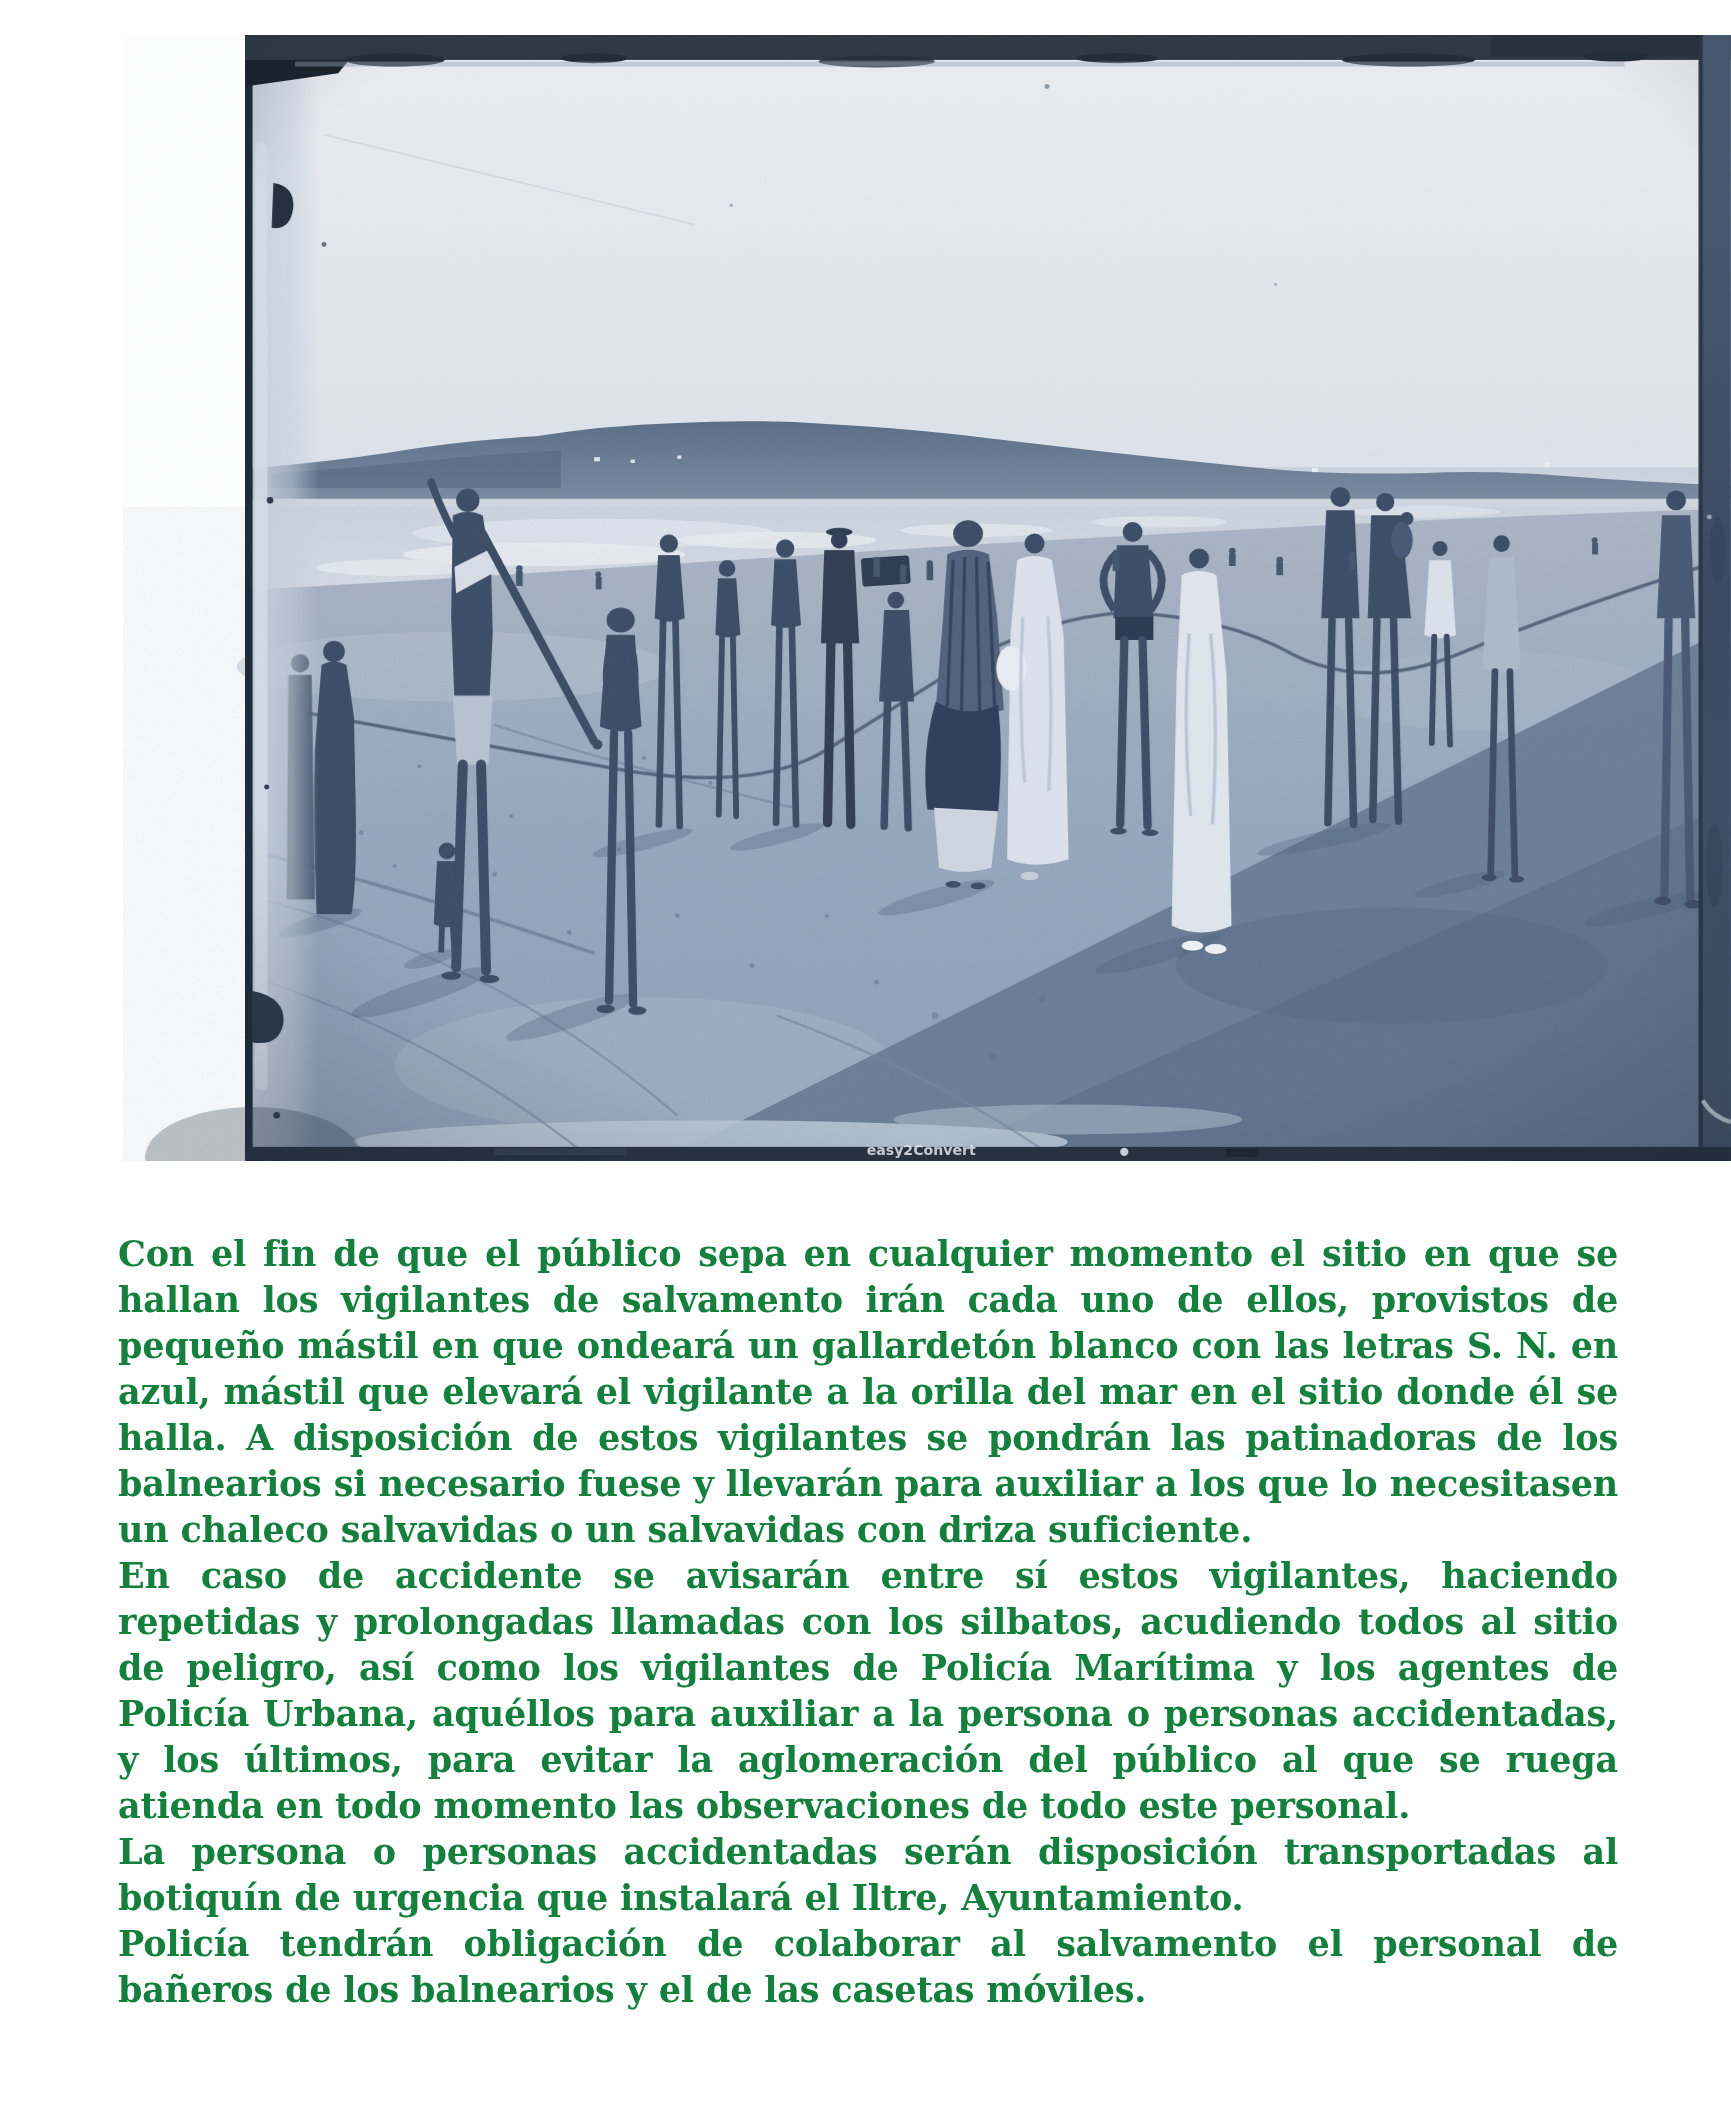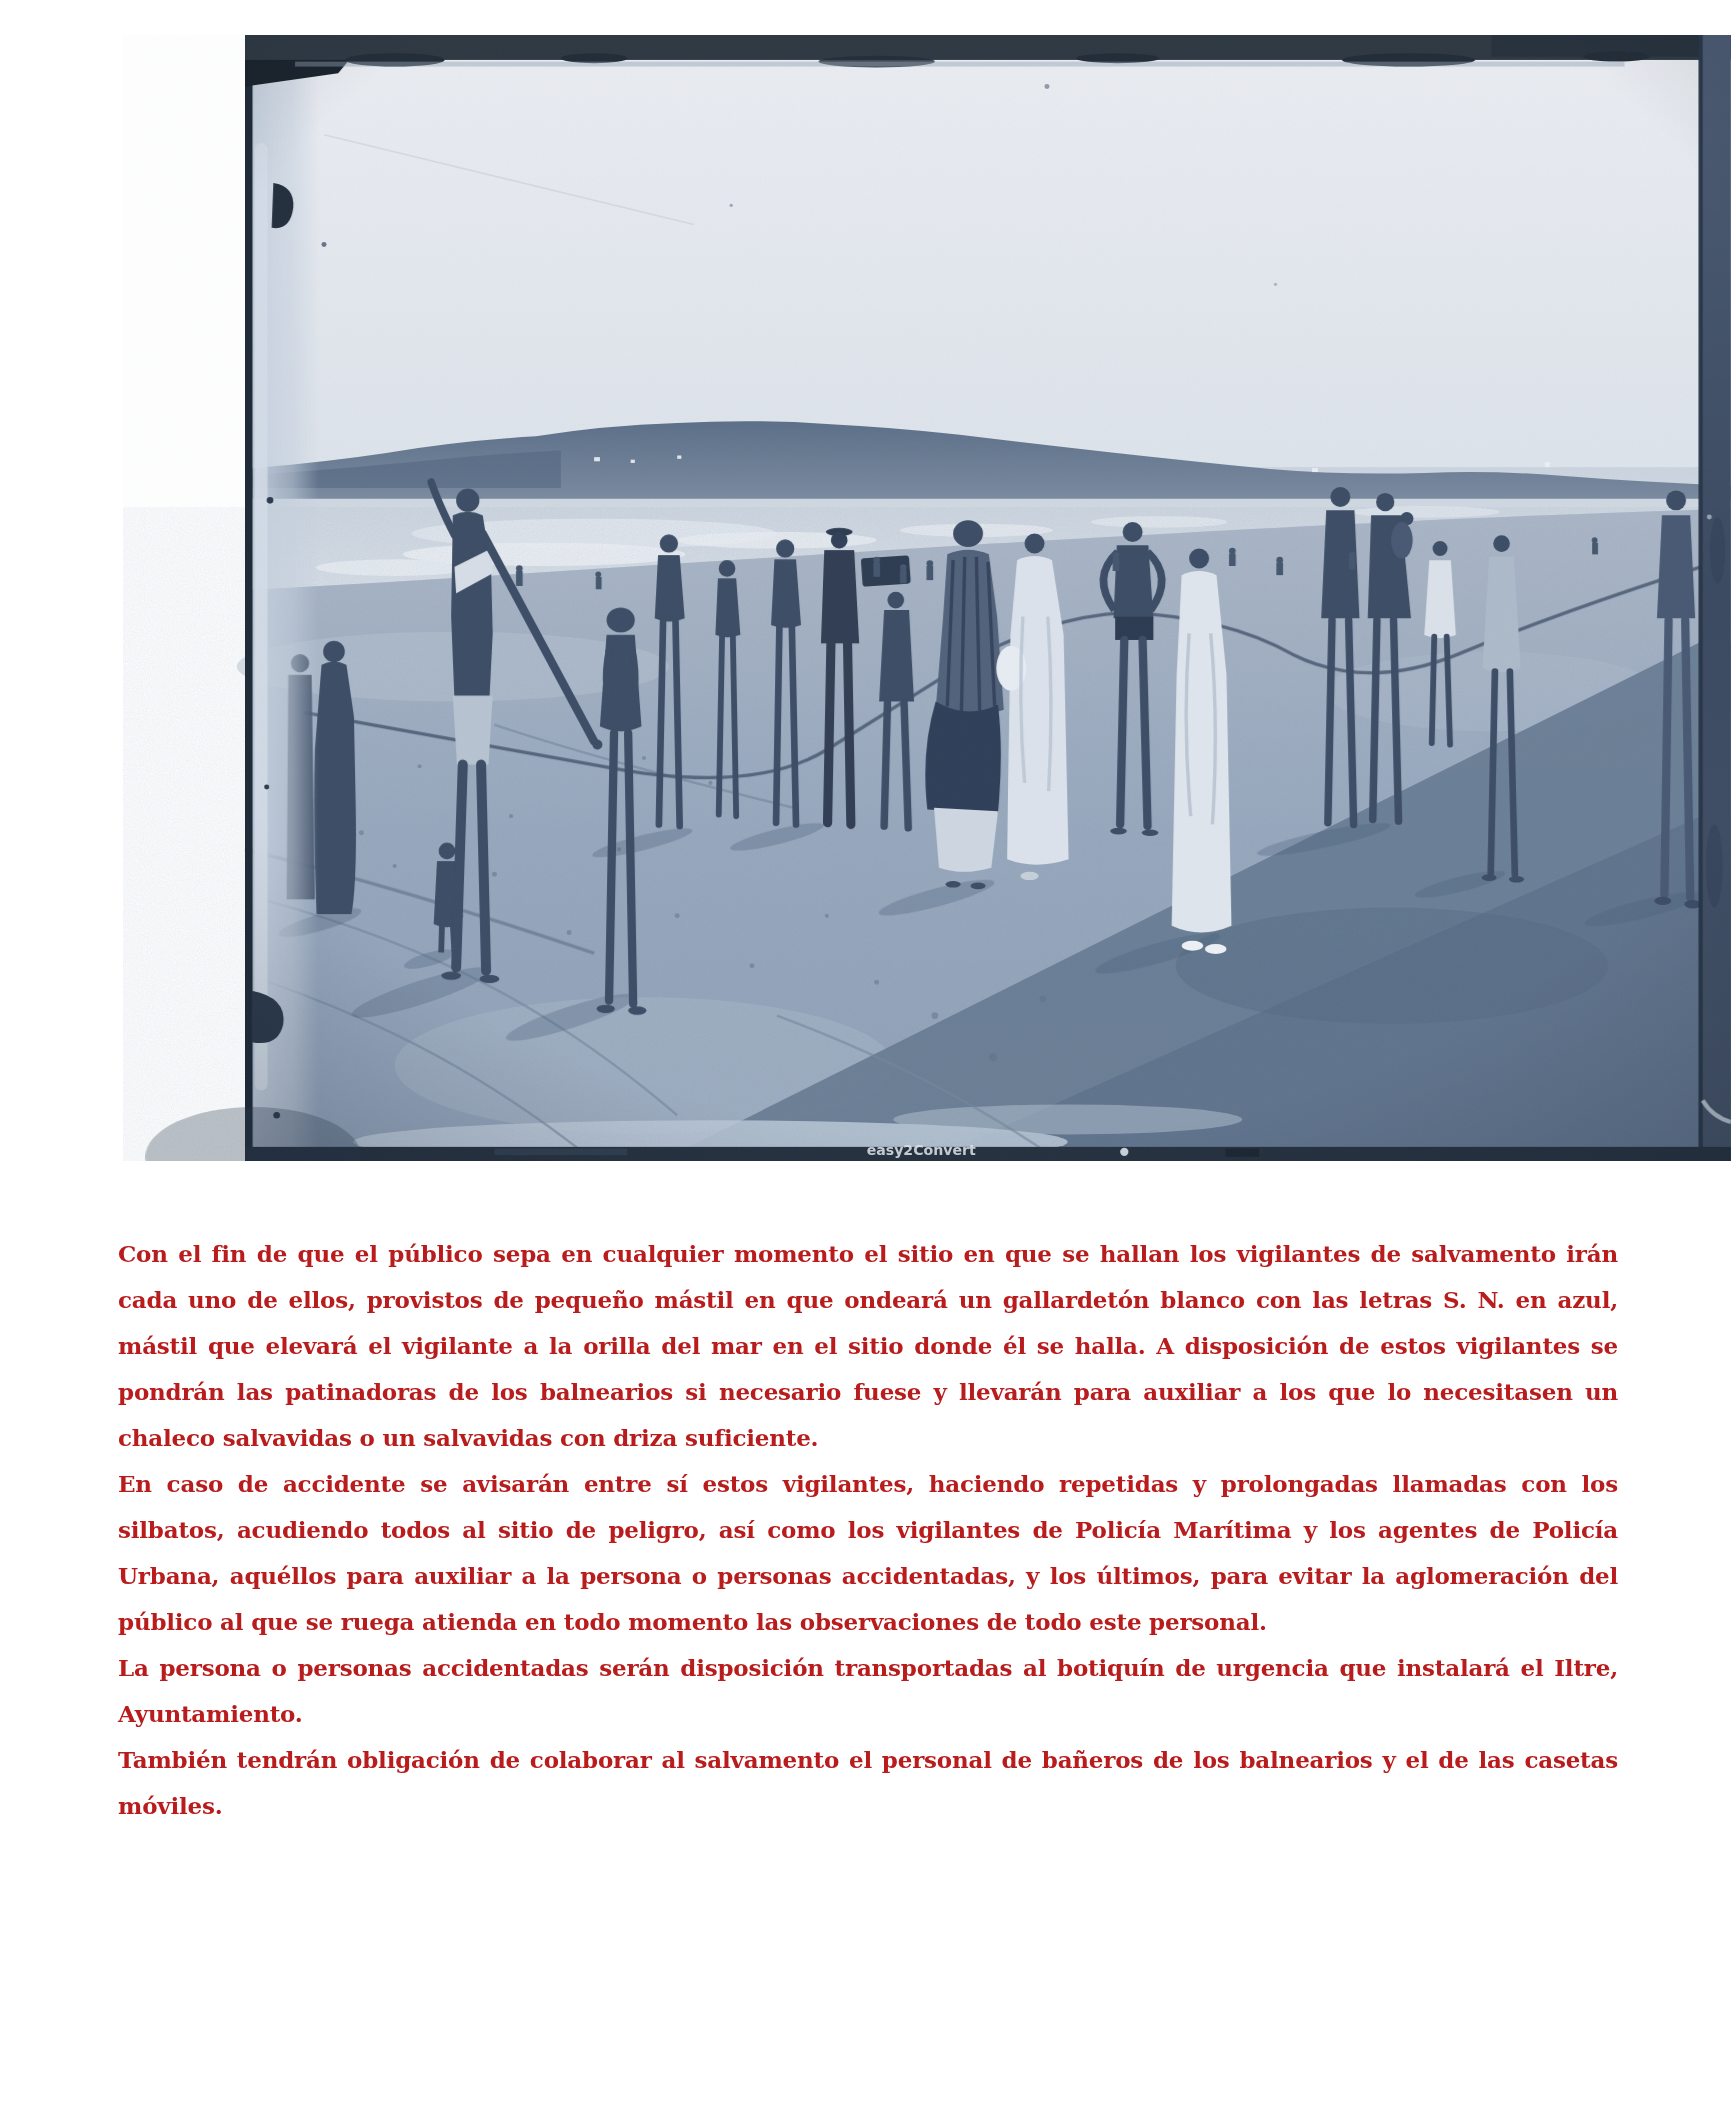--- a/index.html
+++ b/index.html
@@ -6,21 +6,21 @@
   body{
     width:1731px;height:2127px;position:relative;background:#ffffff;
     font-family:"DejaVu Serif","Liberation Serif",serif;
   }
   .photo{
     position:absolute;left:123px;top:35px;width:1730px;height:1126px;margin:0;
   }
   .photo svg{display:block;width:100%;height:100%;}
   .article{
     position:absolute;left:118px;top:1231px;width:1500px;
-    color:#b91c1c;font-size:23px;line-height:46px;font-weight:bold;
+    color:#15803d;font-size:35px;line-height:46px;font-weight:bold;
     text-align:justify;letter-spacing:-0.2px;
   }
   .article p{margin:0;padding:0;hyphens:none;}
 </style>
 </head>
 <body>
 
 <div class="page">
 
   <figure class="photo">
@@ -363,17 +363,17 @@
       </g>
 
       <text x="748" y="1348" font-size="17" font-family="DejaVu Sans, sans-serif" font-weight="bold" fill="#dfe5ec" opacity="0.85">easy2Convert</text>
     </svg>
   </figure>
 
   <section class="article">
     <p>Con el fin de que el público sepa en cualquier momento el sitio en que se hallan los vigilantes de salvamento irán cada uno de ellos, provistos de pequeño mástil en que ondeará un gallardetón blanco con las letras S. N. en azul, mástil que elevará el vigilante a la orilla del mar en el sitio donde él se halla. A disposición de estos vigilantes se pondrán las patinadoras de los balnearios si necesario fuese y llevarán para auxiliar a los que lo necesitasen un chaleco salvavidas o un salvavidas con driza suficiente.</p>
     <p>En caso de accidente se avisarán entre sí estos vigilantes, haciendo repetidas y prolongadas llamadas con los silbatos, acudiendo todos al sitio de peligro, así como los vigilantes de Policía Marítima y los agentes de Policía Urbana, aquéllos para auxiliar a la persona o personas accidentadas, y los últimos, para evitar la aglomeración del público al que se ruega atienda en todo momento las observaciones de todo este personal.</p>
     <p>La persona o personas accidentadas serán disposición transportadas al botiquín de urgencia que instalará el Iltre, Ayuntamiento.</p>
-    <p>También tendrán obligación de colaborar al salvamento el personal de bañeros de los balnearios y el de las casetas móviles.</p>
+    <p>Policía tendrán obligación de colaborar al salvamento el personal de bañeros de los balnearios y el de las casetas móviles.</p>
   </section>
 
 </div>
 
 
 </body></html>

